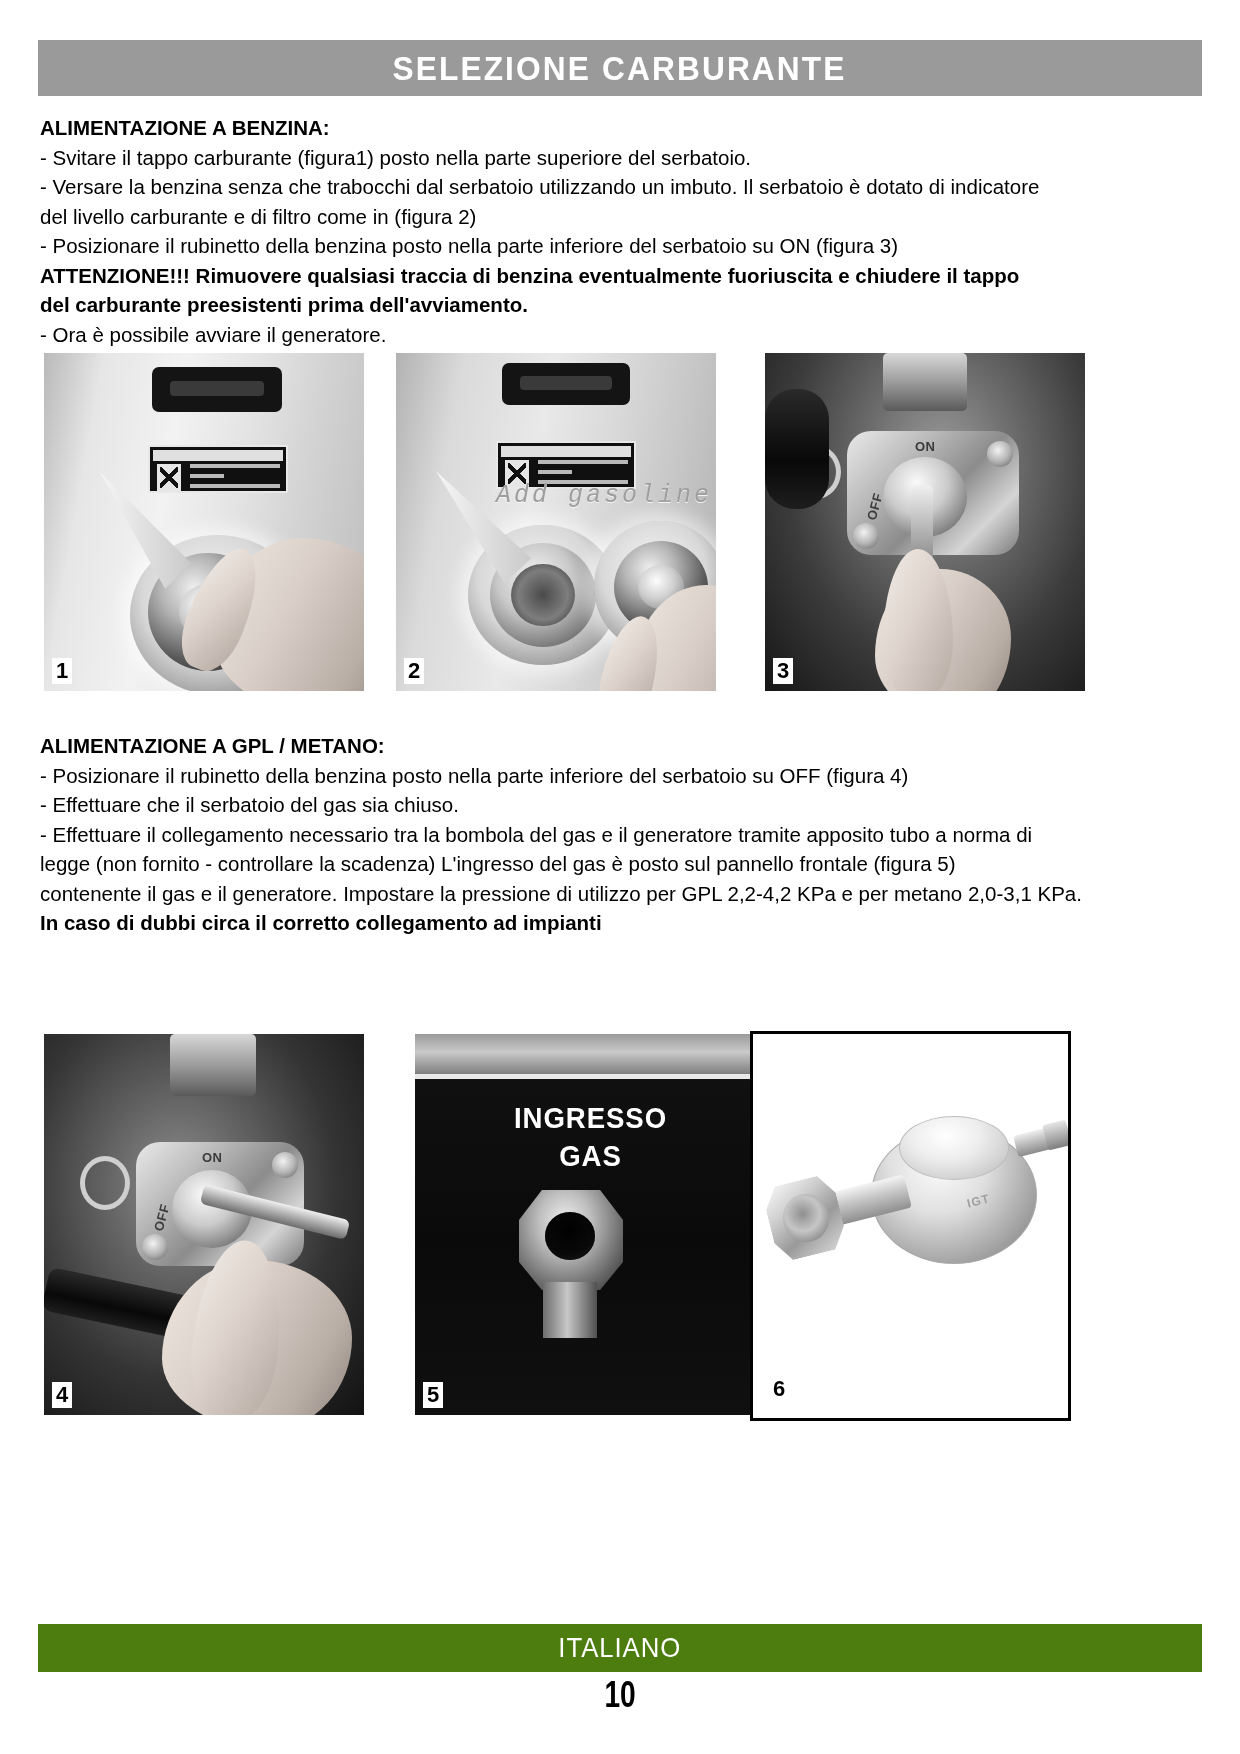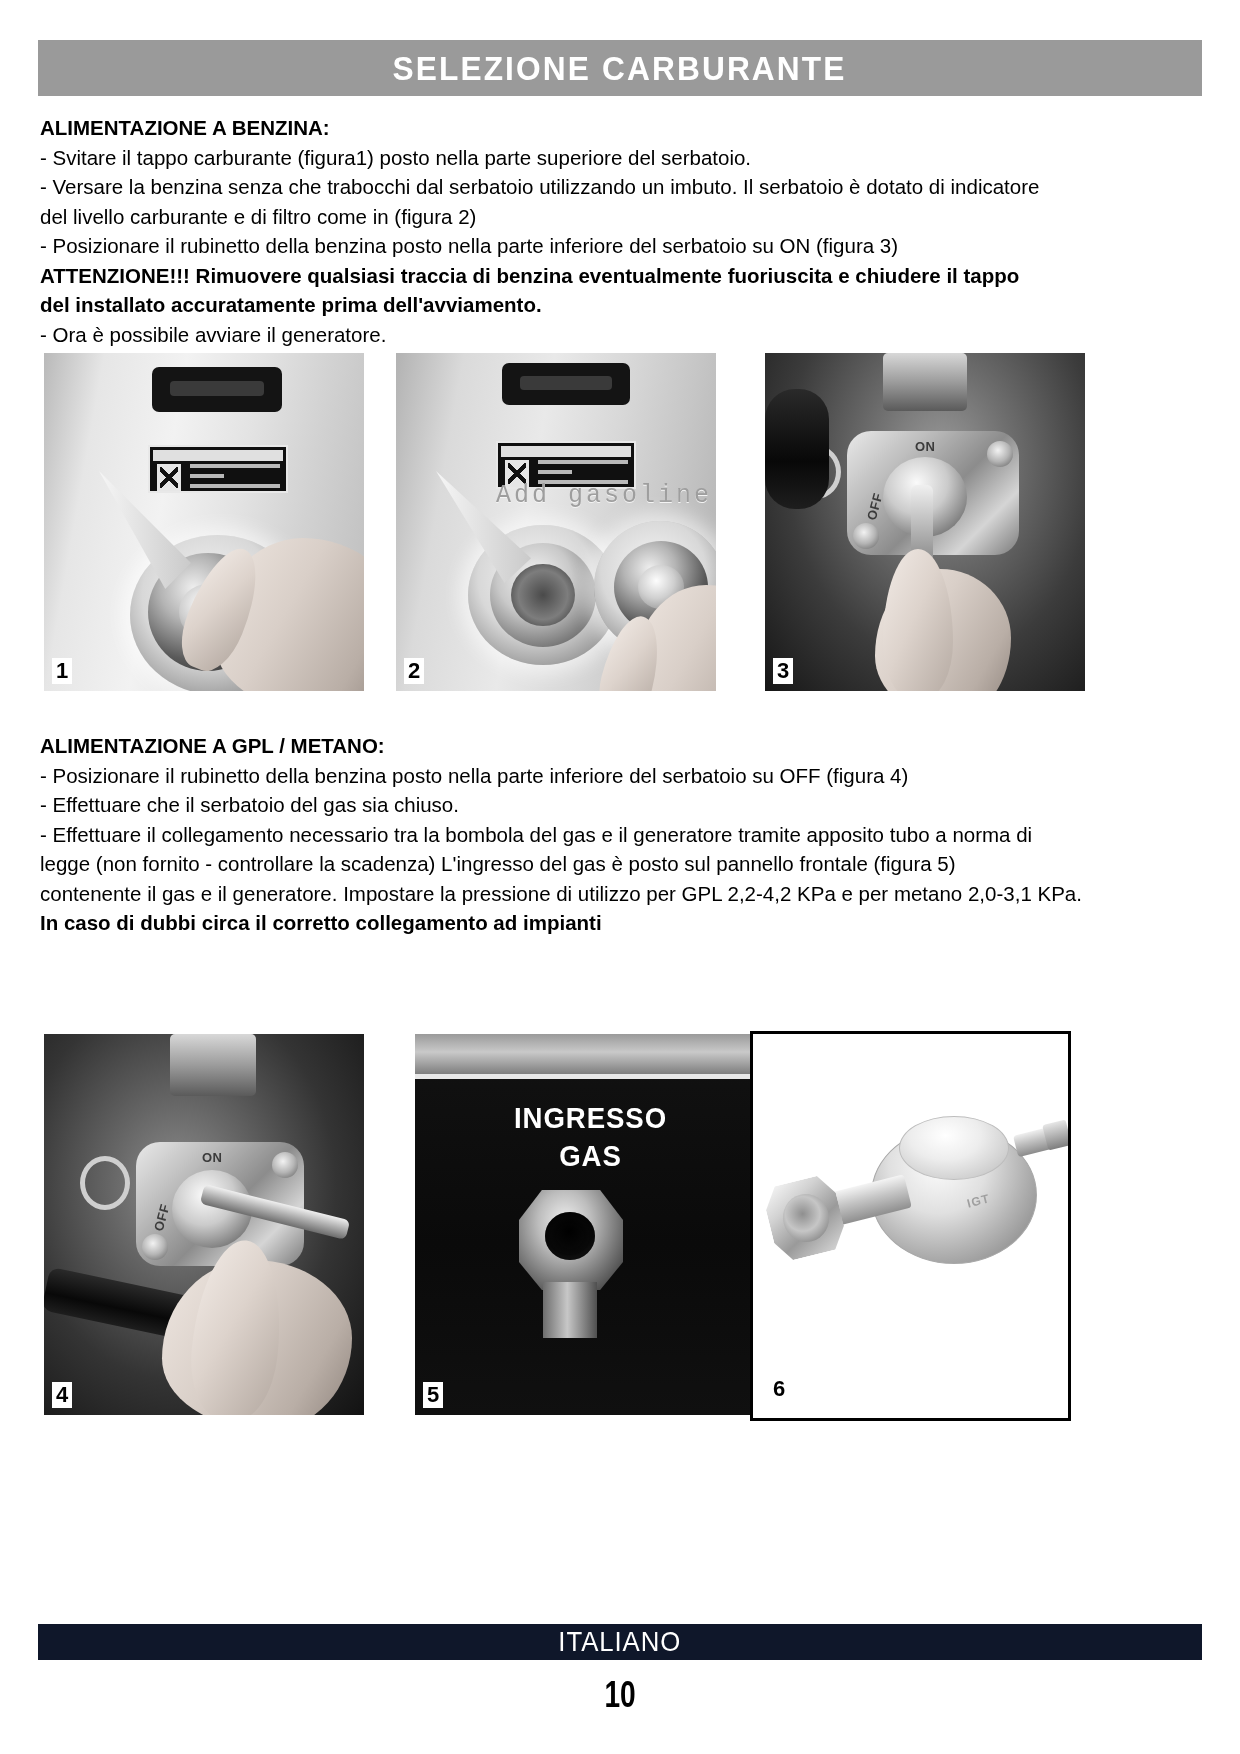--- a/index.html
+++ b/index.html
@@ -88,20 +88,21 @@
   
   .tank-bg{
     background:
       linear-gradient(100deg, #b9b9b9 0%, #e6e6e6 16%, #f2f2f2 38%,
                       #e3e3e3 58%, #d2d2d2 76%, #bdbdbd 100%);
   }
   .tank-bg.t2{
     background:
       linear-gradient(100deg, #b2b2b2 0%, #dadada 18%, #e9e9e9 42%,
                       #d8d8d8 62%, #c6c6c6 80%, #b0b0b0 100%);
+    font-style: italic;
   }
   .vent-strip{
     position:absolute;
     background:#141414;
     border-radius:7px;
   }
   .vent-strip:after{
     content:"";
     position:absolute; left:14%; top:30%;
     width:72%; height:34%;
@@ -321,22 +322,22 @@
   .reg-spout-tip{
     position:absolute;
     background:linear-gradient(180deg,#e6e6e6,#b2b2b2 50%,#7e7e7e);
     border-radius:3px;
     transform:rotate(-14deg);
   }
 
   
   .footer-bar{
     position:absolute; left:38px; top:1624px;
-    width:1164px; height:36px;
-    background:#0f172a;
+    width:1164px; height:48px;
+    background:#4d7c0f;
     display:flex;align-items:center;justify-content:center;
   }
   .footer-bar .footer-text{
     color:#ffffff;font-size:28px;letter-spacing:1px;
     transform:scaleX(.92);
   }
   .page-number{
     position:absolute; left:0; top:1674px; width:1240px;
     text-align:center;
     font-size:36px;font-weight:bold;
@@ -352,21 +353,21 @@
     <span class="title-text">SELEZIONE CARBURANTE</span>
   </div>
 
   <div class="text-block" id="benzina-block">
     <p class="b">ALIMENTAZIONE A BENZINA:</p>
     <p>- Svitare il tappo carburante (figura1)  posto nella parte superiore del serbatoio.</p>
     <p>- Versare la benzina senza che trabocchi dal serbatoio utilizzando un imbuto. Il serbatoio è dotato di indicatore</p>
     <p>del livello carburante e di filtro come in (figura 2)</p>
     <p>- Posizionare il rubinetto della benzina posto nella parte inferiore del serbatoio su ON (figura 3)</p>
     <p class="b">ATTENZIONE!!! Rimuovere qualsiasi traccia di benzina eventualmente fuoriuscita e chiudere il tappo</p>
-    <p class="b">del installato accuratamente prima dell'avviamento.</p>
+    <p class="b">del carburante preesistenti prima dell'avviamento.</p>
     <p>- Ora è possibile avviare il generatore.</p>
   </div>
 
   <div class="fig" id="fig1">
     <div class="ph tank-bg">
       <div class="vent-strip" style="left:108px;top:14px;width:130px;height:45px;"></div>
       <div class="vent-dot" style="left:128px;"></div>
       <div class="vent-dot" style="left:208px;"></div>
 
       <div class="notice-label" style="left:104px;top:92px;width:140px;height:48px;">

